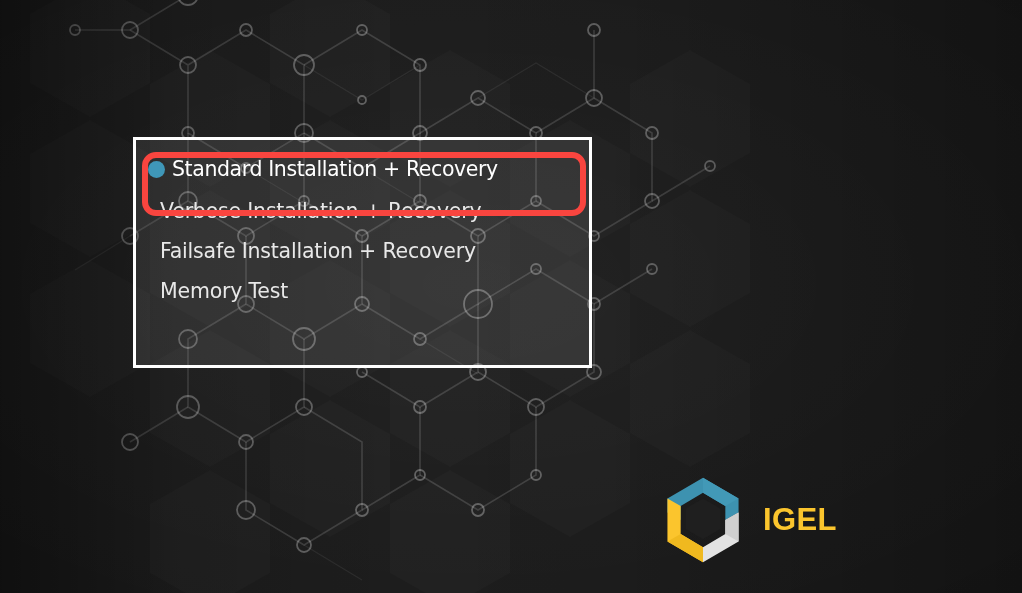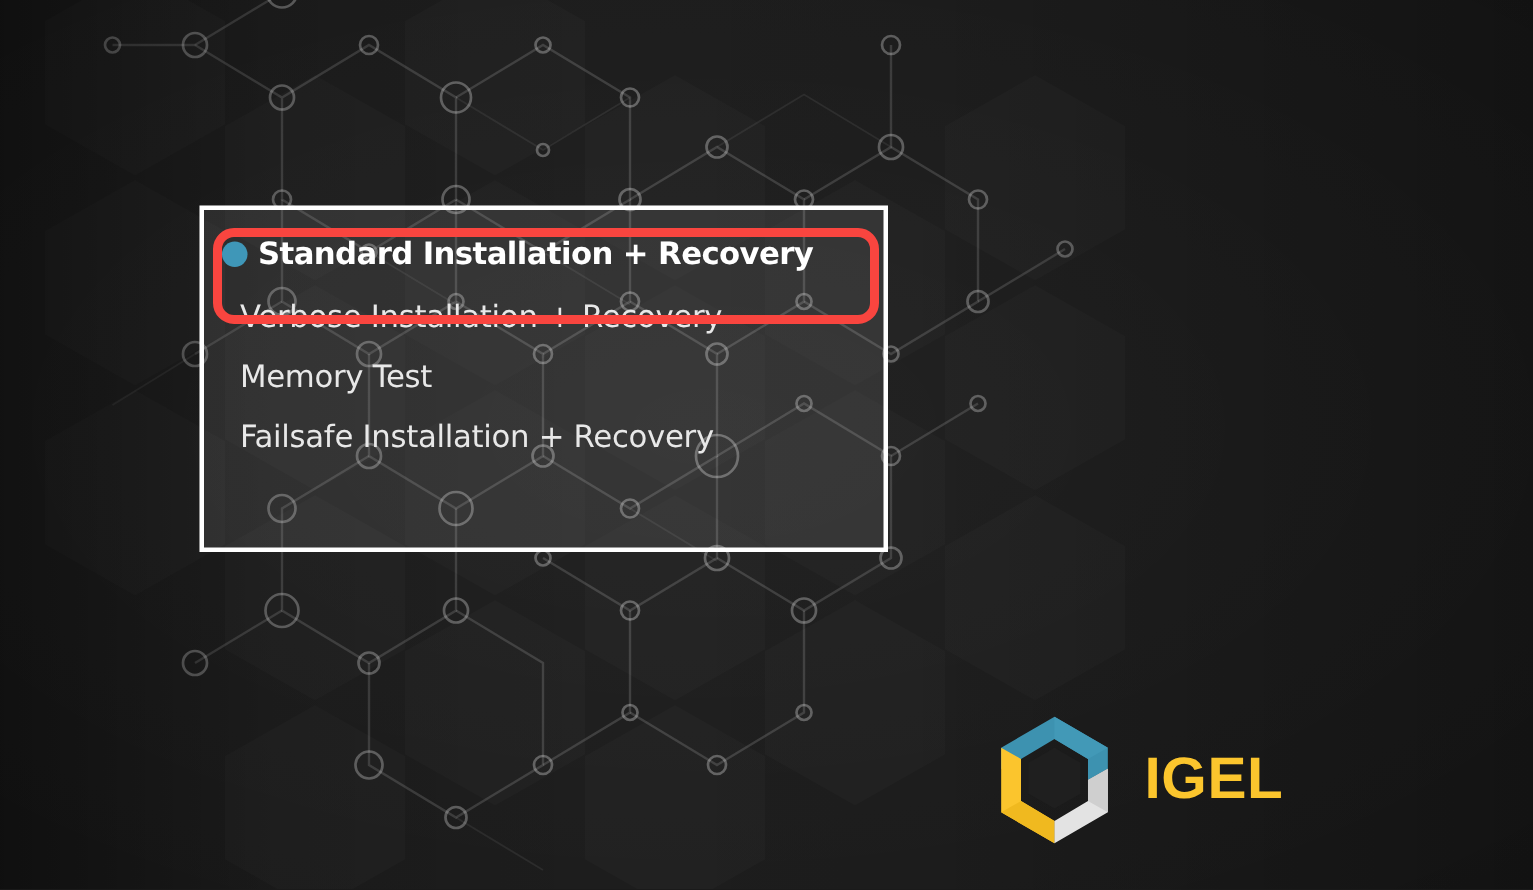--- a/index.html
+++ b/index.html
@@ -62,21 +62,21 @@
     padding-left:24px;
     color:#e8e8e8;
     font-size:20.5px;
     font-family:"DejaVu Sans", sans-serif;
     letter-spacing:-0.2px;
     white-space:nowrap;
   }
   .menu-item .label { line-height:1; }
 
   .menu-item.selected {
-    font-weight:bold;
+    font-weight:normal;
     color:#ffffff;
     padding-left:12px;
   }
   .menu-item.selected .label { letter-spacing:-0.4px; }
 
   
   .bullet {
     display:inline-block;
     width:17px; height:17px;
     border-radius:50%;
@@ -109,21 +109,21 @@
     display:flex;
     align-items:center;
     z-index:4;
   }
   #logo-mark { width:84px; height:86px; flex:0 0 auto; }
   #brand-text {
     margin-left:18px;
     color:#fbc52d;
     font-family:"Liberation Sans", sans-serif;
     font-weight:bold;
-    font-size:39px;
+    font-size:31px;
     line-height:36px;
     letter-spacing:0.4px;
   }
   #brand-text .line2 { letter-spacing:0.2px; }
 </style>
 </head>
 <body>
 
 <div id="screen">
 
@@ -258,26 +258,26 @@
 
       <div class="menu-item selected item-0">
         <span class="bullet"></span>
         <span class="label">Standard Installation + Recovery</span>
       </div>
 
       <div class="menu-item item-1">
         <span class="label">Verbose Installation + Recovery</span>
       </div>
 
+      <div class="menu-item item-2">
+        <span class="label">Failsafe Installation + Recovery</span>
+      </div>
+
       <div class="menu-item item-3">
         <span class="label">Memory Test</span>
-      </div>
-
-      <div class="menu-item item-2">
-        <span class="label">Failsafe Installation + Recovery</span>
       </div>
 
     </div>
     <div id="selection-highlight"></div>
   </div>
 
   <div id="brand">
 
     <svg id="logo-mark" viewBox="0 0 100 104">
 

